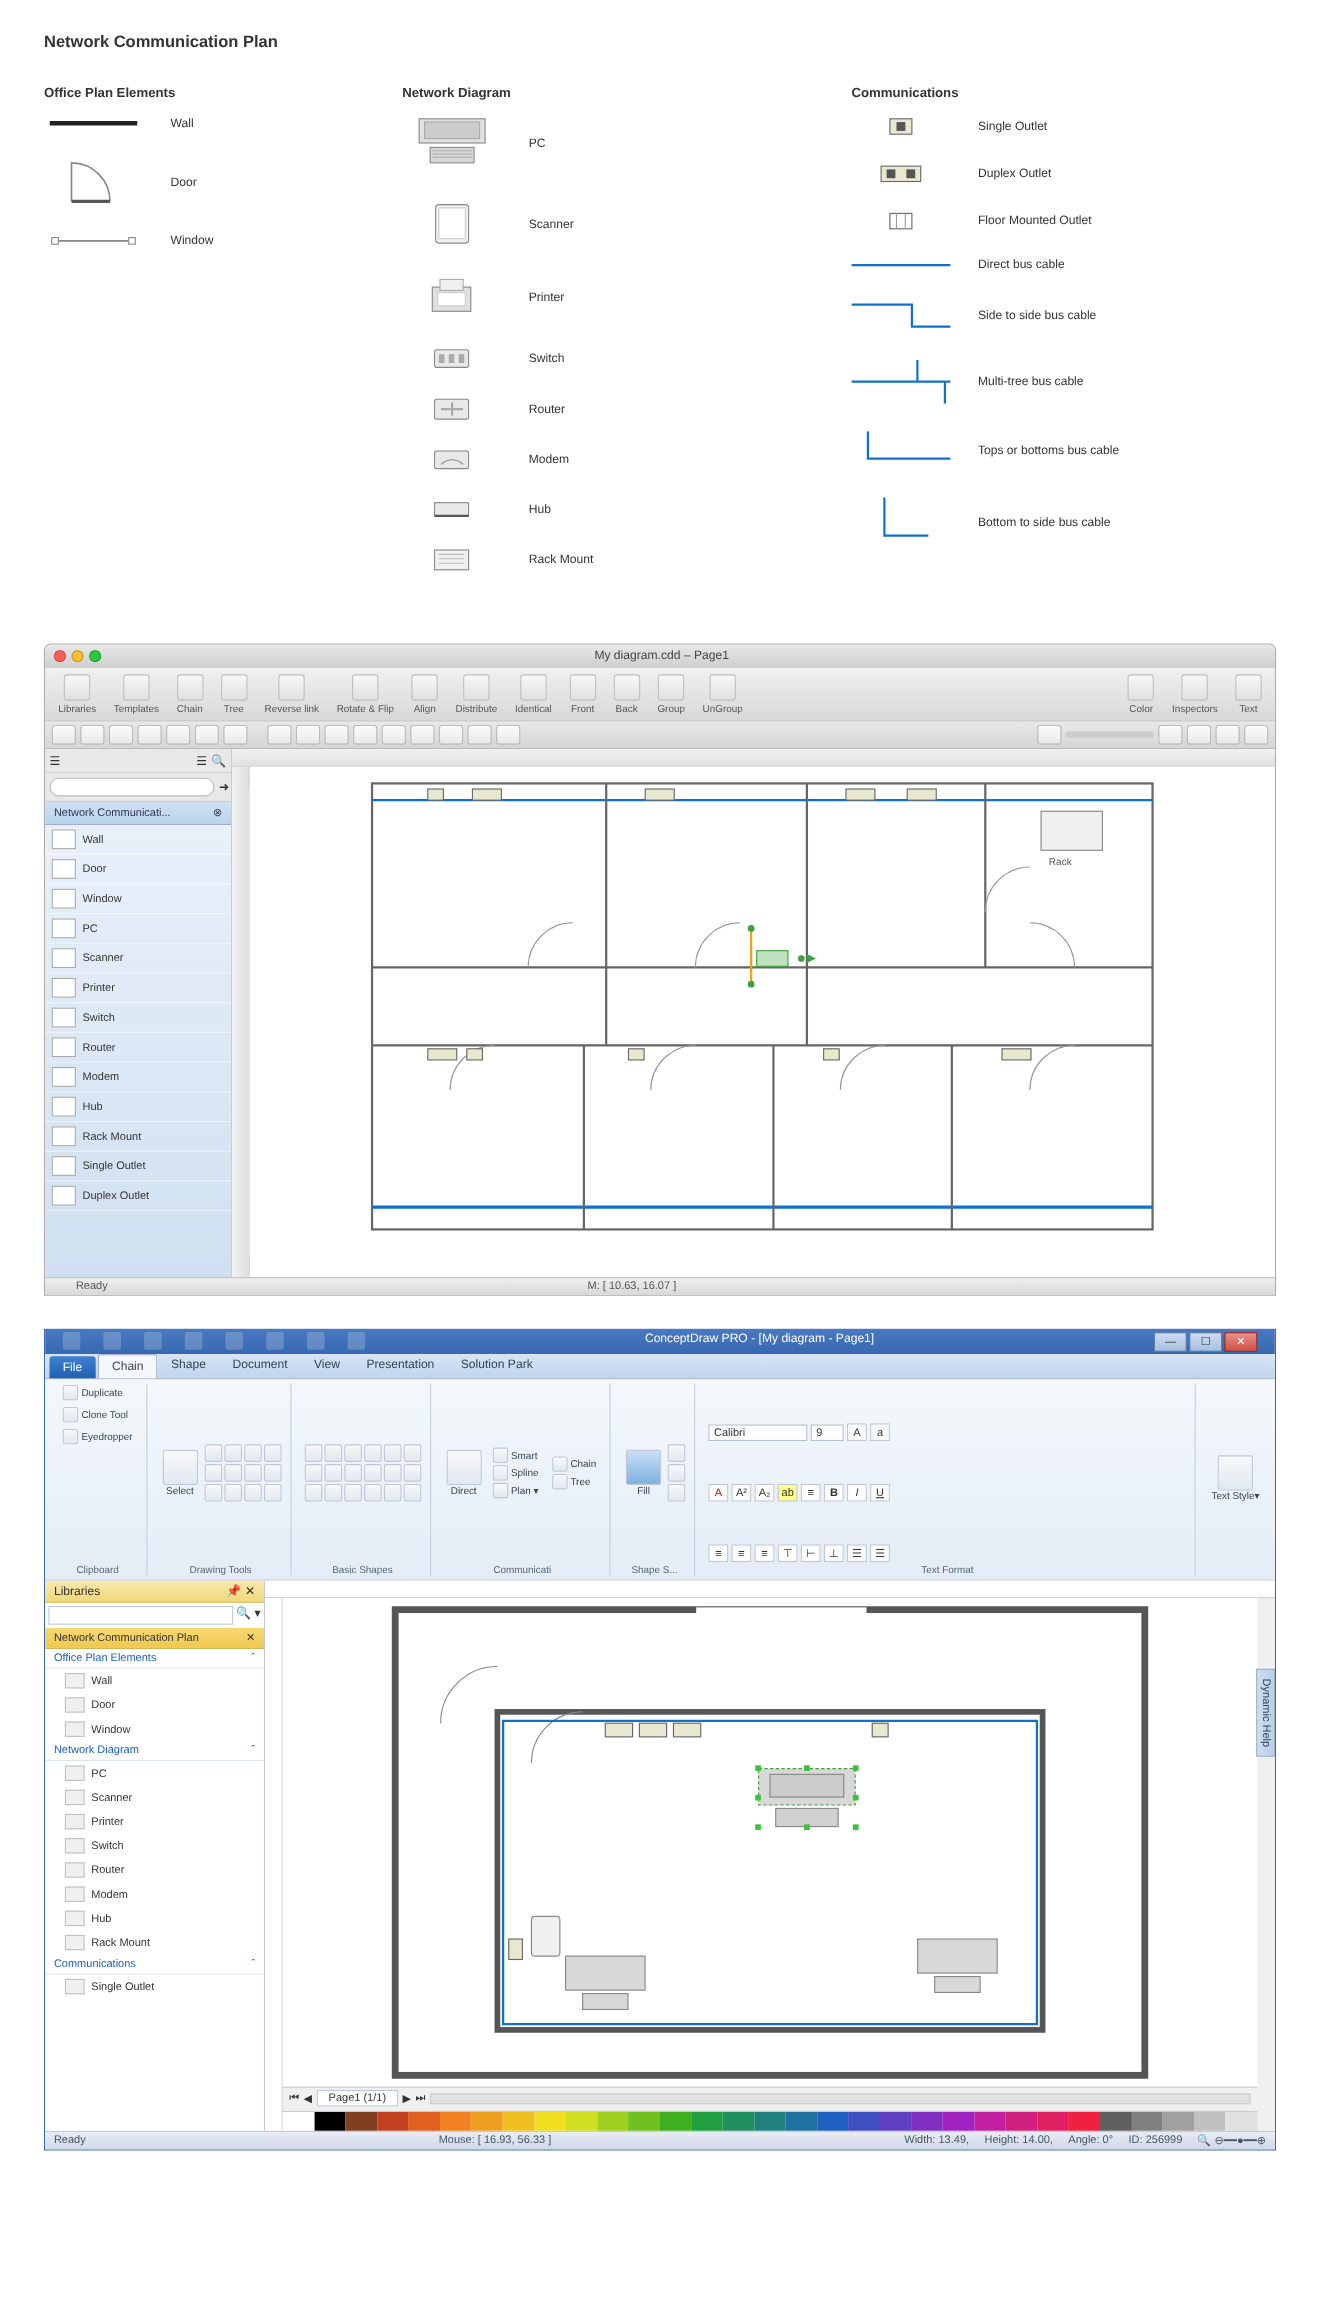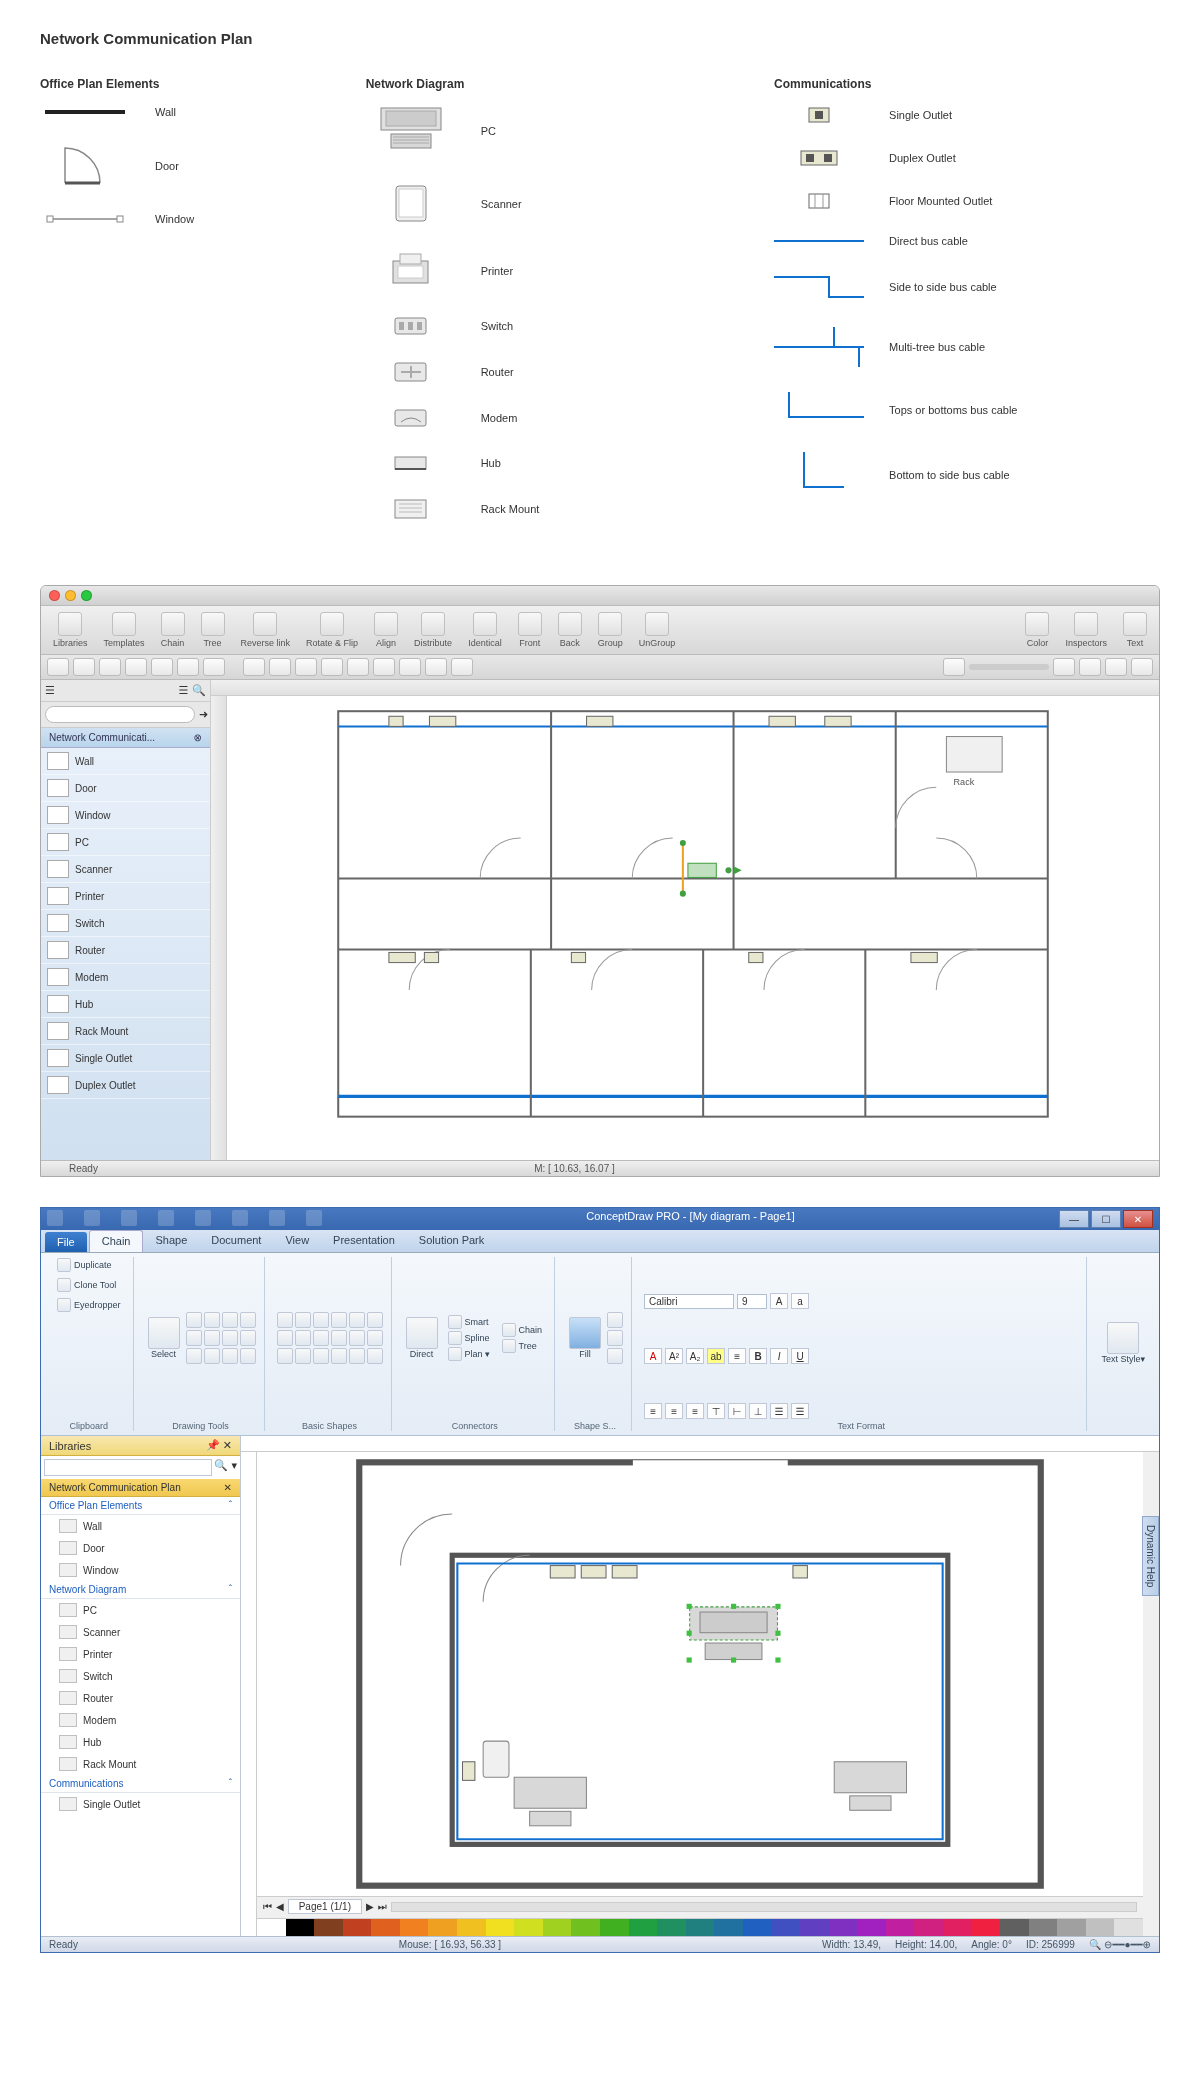--- a/index.html
+++ b/index.html
@@ -38,21 +38,21 @@
 .mac-drawing { position: absolute; left: 16px; top: 16px; right: 0; bottom: 18px; background: #fff; }
 .mac-status { background: linear-gradient(#f0f0f0,#d8d8d8); border-top: 1px solid #bbb; padding: 2px 8px; display: flex; font-size: 10px; color: #555; }
 .mac-status > div { padding: 0 20px; }
 .mac-zoombar { background: linear-gradient(#e4e4e4,#d0d0d0); padding: 2px 6px; border-top: 1px solid #bbb; display: flex; align-items: center; gap: 6px; font-size: 10px; }
 
 
 .win-window { border: 1px solid #3c6cb0; background: #fff; overflow: hidden; }
 .win-btns { display: flex; gap: 2px; }
 .win-btn { width: 30px; height: 18px; background: linear-gradient(#d0dcf0,#a8c0e0); border: 1px solid #6080b0; display: flex; align-items: center; justify-content: center; font-size: 10px; }
 .win-btn.close { background: linear-gradient(#e89090,#d05040); color: #fff; border-color: #a03020; }
-.win-qat { background: linear-gradient(#4878c0,#3868b0); padding: 2px 6px; display: flex; gap: 21px; }
+.win-qat { background: linear-gradient(#4878c0,#3868b0); padding: 2px 16px; display: flex; gap: 21px; }
 .win-qat .q { width: 16px; height: 16px; background: rgba(255,255,255,.2); border-radius: 2px; }
 .win-tabs { background: linear-gradient(#d8e4f4,#c0d4ec); display: flex; padding: 0 4px; border-bottom: 1px solid #9ab; }
 .win-tab { padding: 4px 12px; font-size: 11px; color: #345; cursor: pointer; }
 .win-tab.file { background: linear-gradient(#4080d0,#2060b0); color: #fff; border-radius: 3px 3px 0 0; margin: 2px 2px 0 0; }
 .win-tab.active { background: #f4f8fc; border: 1px solid #aac; border-bottom: none; border-radius: 3px 3px 0 0; }
 .win-ribbon { background: linear-gradient(#f4f8fc,#e4ecf6); border-bottom: 1px solid #b0c0d8; padding: 4px; display: flex; gap: 4px; }
 .rib-group { border-right: 1px solid #c0d0e0; padding: 0 8px; display: flex; flex-direction: column; }
 .rib-group-body { flex: 1; display: flex; gap: 4px; align-items: center; flex-wrap: wrap; }
 .rib-group-label { font-size: 9px; color: #567; text-align: center; margin-top: 2px; }
 .rib-btn { display: flex; flex-direction: column; align-items: center; font-size: 9px; color: #345; padding: 2px; cursor: pointer; }
@@ -283,20 +283,21 @@
     </div>
   </div>
 
   <div class="mac-window">
     <div class="mac-titlebar">
       <div class="mac-dots">
         <div class="mac-dot" style="background:#ff5f57"></div>
         <div class="mac-dot" style="background:#febc2e"></div>
         <div class="mac-dot" style="background:#28c840"></div>
       </div>
+      <div class="mac-title">My diagram.cdd – Page1</div>
       <div style="width:40px"></div>
     </div>
     <div class="mac-toolbar" id="mac-toolbar">
         <div class="tbtn">
           <div class="tbtn-icon"></div>
           <span>Libraries</span>
         </div>
         <div class="tbtn">
           <div class="tbtn-icon"></div>
           <span>Templates</span>
@@ -642,21 +643,21 @@
             <div class="rib-small">
                 <span class="rib-icon" style="width:14px;height:14px"></span>
                 <span>Chain</span>
               </div>
             <div class="rib-small">
                 <span class="rib-icon" style="width:14px;height:14px"></span>
                 <span>Tree</span>
               </div>
           </div>
         </div>
-        <div class="rib-group-label">Connectors</div>
+        <div class="rib-group-label">Communicati</div>
       </div>
       <div class="rib-group">
         <div class="rib-group-body">
           <div class="rib-btn">
               <div class="rib-icon lg" style="background:linear-gradient(#c8e0f8,#80b0e0)"></div>
               <span>Fill</span>
             </div>
           <div style="display:flex;flex-direction:column;gap:2px">
             <div class="rib-icon" style="width:16px;height:16px"></div>
             <div class="rib-icon" style="width:16px;height:16px"></div>

